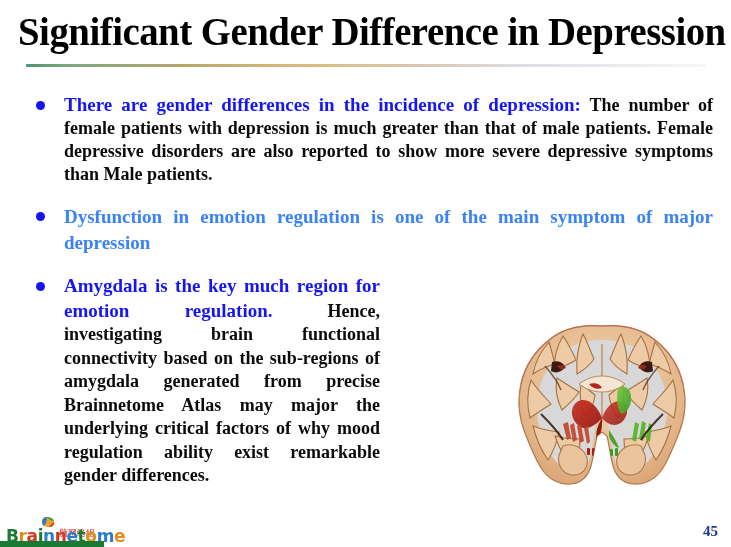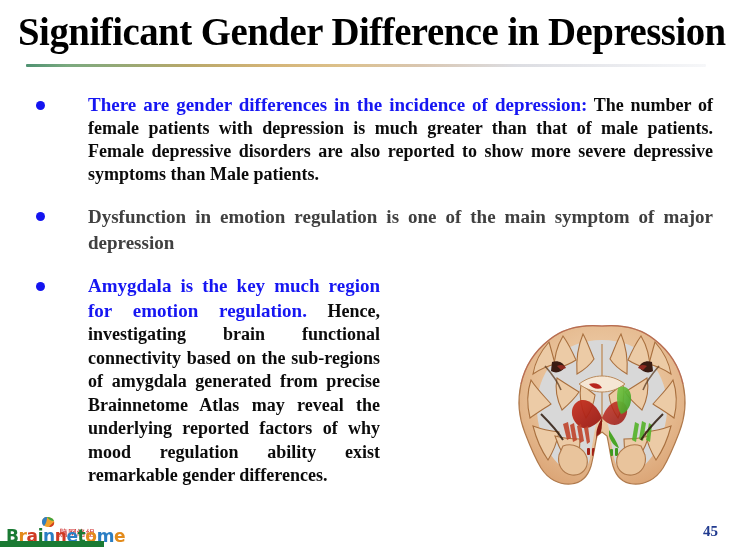--- a/index.html
+++ b/index.html
@@ -61,21 +61,21 @@
   
   .bullets {
     position: absolute;
     left: 0;
     top: 93px;
     width: 731px;
   }
 
   .bullet-block {
     position: relative;
-    padding-left: 88px;
+    padding-left: 64px;
     padding-right: 18px;
     margin-bottom: 18px;
   }
 
   .bullet-dot {
     position: absolute;
     left: 36px;
     top: 8px;
     width: 9px;
     height: 9px;
@@ -92,21 +92,21 @@
     line-height: 23px;
     margin: 0;
   }
 
   .para .lead {
     color: #1616f2;
     font-size: 19px;
   }
 
   .para.all-blue {
-    color: #404040;
+    color: #3b82f6;
     font-size: 19px;
     line-height: 26px;
   }
 
   
   .bullet-narrow {
     width: 398px;
     box-sizing: border-box;
   }
   .bullet-narrow .para {
@@ -216,21 +216,21 @@
       <p class="para"><span class="lead">There are gender differences in the incidence of depression:</span><span class="body"> The number of female patients with depression is much greater than that of male patients. Female depressive disorders are also reported to show more severe depressive symptoms than Male patients.</span></p>
     </div>
 
     <div class="bullet-block" style="margin-top:10px;">
       <span class="bullet-dot"></span>
       <p class="para all-blue">Dysfunction in emotion regulation is one of the main symptom of major depression</p>
     </div>
 
     <div class="bullet-block bullet-narrow" style="margin-top:14px;">
       <span class="bullet-dot"></span>
-      <p class="para"><span class="lead">Amygdala is the key much region for emotion regulation.</span><span class="body"> Hence, investigating brain functional connectivity based on the sub-regions of amygdala generated from precise Brainnetome Atlas may reveal the underlying reported factors of why mood regulation ability exist remarkable gender differences.</span></p>
+      <p class="para"><span class="lead">Amygdala is the key much region for emotion regulation.</span><span class="body"> Hence, investigating brain functional connectivity based on the sub-regions of amygdala generated from precise Brainnetome Atlas may major the underlying critical factors of why mood regulation ability exist remarkable gender differences.</span></p>
     </div>
 
   </div>
 
   <div class="brain-figure">
     <svg class="brain-svg" viewBox="0 0 195 180" xmlns="http://www.w3.org/2000/svg">
       <defs>
         <radialGradient id="gCortex" cx="50%" cy="40%" r="70%">
           <stop offset="0%" stop-color="#f2d8b8"></stop>
           <stop offset="60%" stop-color="#e6bc92"></stop>

